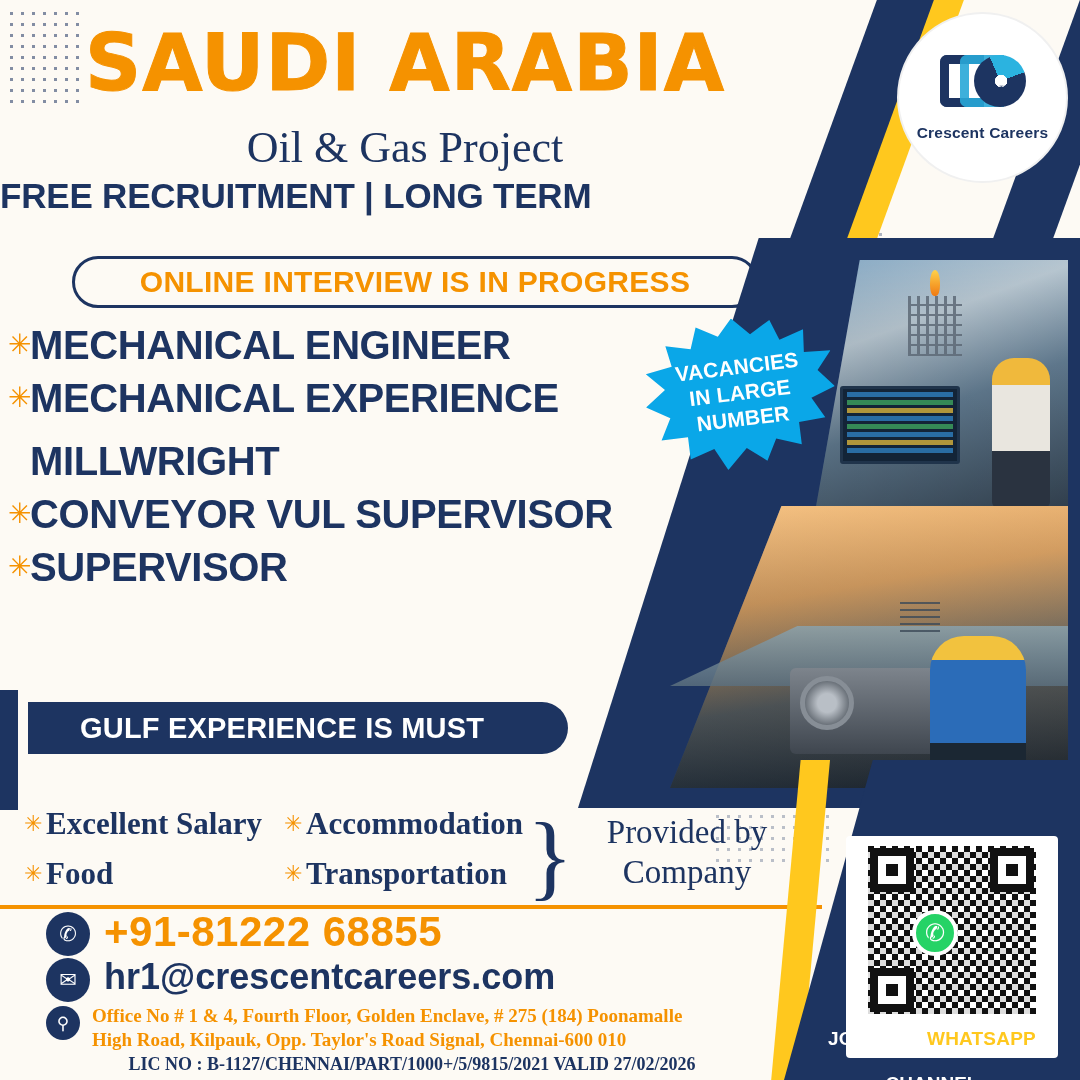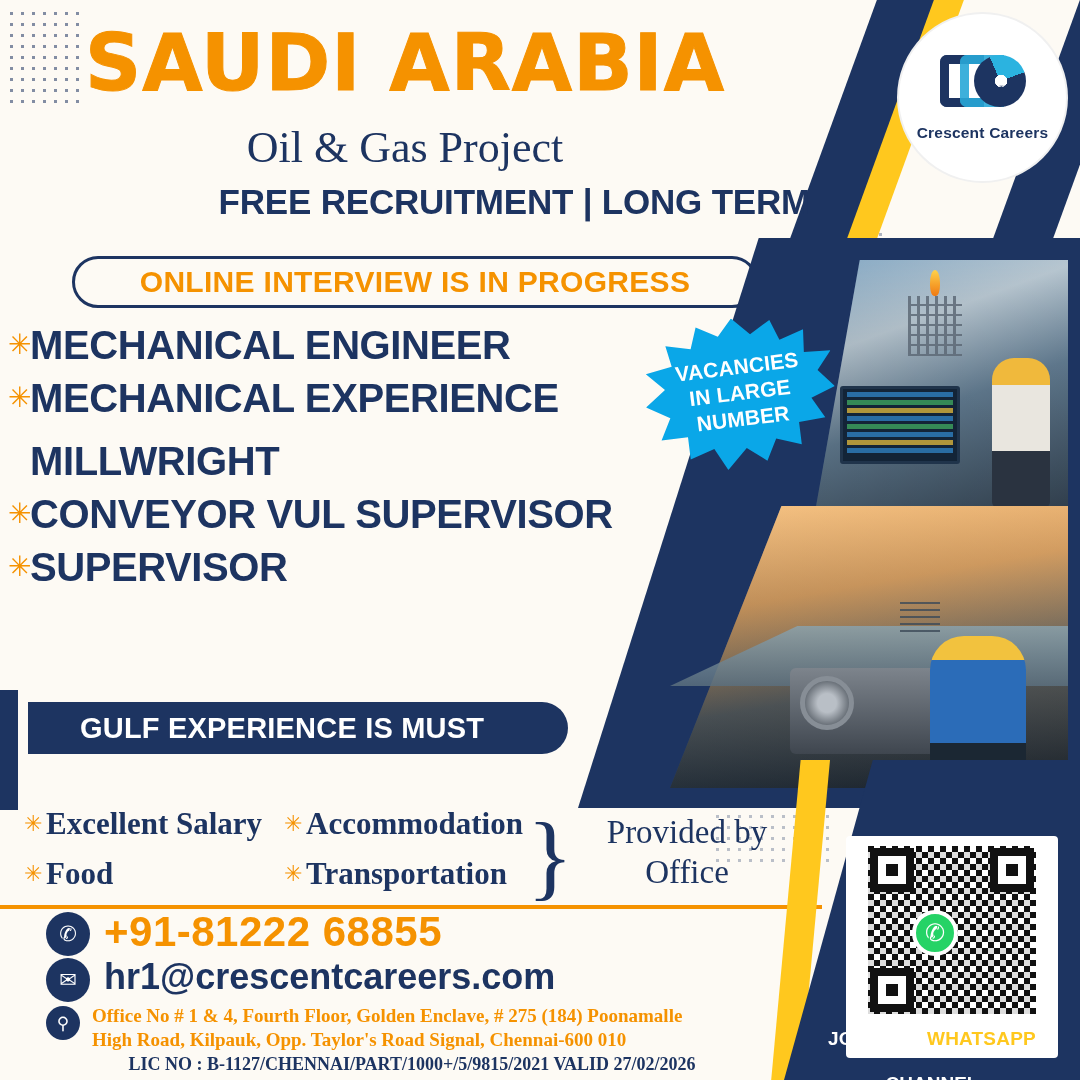--- a/index.html
+++ b/index.html
@@ -81,21 +81,21 @@
     color:#f59200; letter-spacing:1px;
     font-family:"DejaVu Sans", sans-serif;
     -webkit-text-stroke:1px #f59200;
   }
   .h-sub {
     position:absolute; left:0; top:122px; width:810px; text-align:center;
     font-family:"Liberation Serif", serif;
     font-size:44px; color:#1d3461; font-weight:normal;
   }
   .h-free {
-    position:absolute; left:0; top:182px; width:810px; text-align:right;
+    position:absolute; left:0; top:176px; width:810px; text-align:left;
     font-size:35px; font-weight:bold; color:#1d3461; letter-spacing:-.2px;
   }
   .pill-online {
     position:absolute; left:72px; top:256px; width:686px; height:52px;
     border:3px solid #1d3461; border-radius:26px;
     display:flex; align-items:center; justify-content:center;
     font-size:30px; font-weight:bold; color:#f59200; letter-spacing:.3px;
   }
 
   
@@ -421,21 +421,21 @@
         <span class="ben-star">✳</span>
         <span class="ben-text">Accommodation</span>
       </div>
       <div class="ben-item">
         <span class="ben-star">✳</span>
         <span class="ben-text">Transportation</span>
       </div>
     </div>
   </div>
   <div class="brace">}</div>
-  <div class="provided">Provided by Office</div>
+  <div class="provided">Provided by Company</div>
 
   <div class="divider"></div>
 
   <div class="circ-icon c-phone">✆</div>
   <div class="phone-text">+91-81222 68855</div>
 
   <div class="circ-icon c-mail">✉</div>
   <div class="mail-text">hr1@crescentcareers.com</div>
 
   <div class="circ-icon c-pin">⚲</div>

